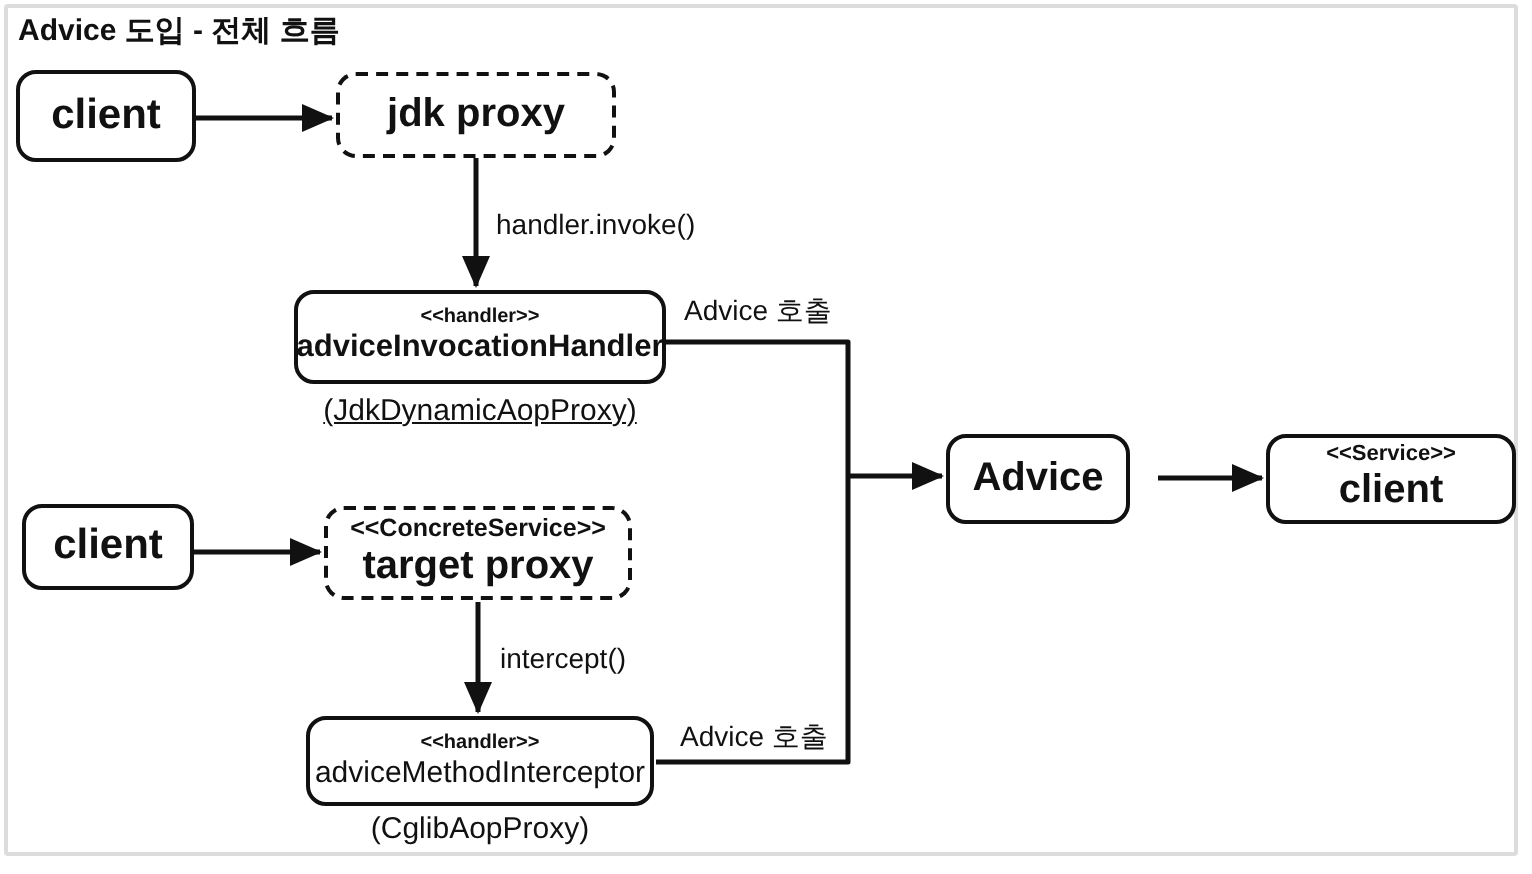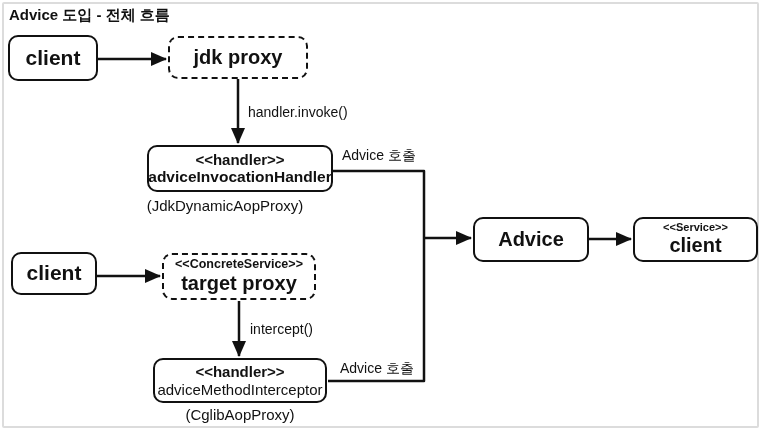--- a/index.html
+++ b/index.html
@@ -34,21 +34,21 @@
     border: 2.5px solid #111111;
     border-radius: 10px;
     display: flex; flex-direction: column;
     align-items: center; justify-content: center;
     text-align: center; line-height: 1.18;
     white-space: nowrap;
   }
   .dashed { border-style: dashed; }
   .stereo-sm { font-size: 11px; font-weight: bold; }
   .stereo-md { font-size: 12.5px; font-weight: bold; }
-  .stereo-lg { font-size: 15px; font-weight: bold; }
+  .stereo-lg { font-size: 10px; font-weight: bold; }
   .label-xl { font-size: 21px; font-weight: bold; }
   .label-lg { font-size: 20px; font-weight: bold; }
   .label-md { font-size: 15.5px; font-weight: bold; }
   .label-sm { font-size: 15px; font-weight: normal; }
   .caption {
     position: absolute;
     font-size: 15px; text-align: center;
     white-space: nowrap;
   }
   .edge-label {
@@ -89,21 +89,21 @@
   <div class="label-lg">jdk proxy</div>
 </div>
 
 <div class="edge-label" style="left:248px; top:104px;">handler.invoke()</div>
 
 <div class="node" style="left:147px; top:145px; width:186px; height:47px;">
   <div class="stereo-lg">&lt;&lt;handler&gt;&gt;</div>
   <div class="label-md">adviceInvocationHandler</div>
 </div>
 
-<div class="caption" style="left:132px; top:197px; width:186px;">(JdkDynamicAopProxy)</div>
+<div class="caption" style="left:147px; top:197px; width:186px;text-decoration:underline;">(JdkDynamicAopProxy)</div>
 
 <div class="edge-label" style="left:342px; top:147px;">Advice 호출</div>
 
 <div class="node" style="left:11px; top:252px; width:86px; height:43px;">
   <div class="label-xl">client</div>
 </div>
 
 <div class="node dashed" style="left:162px; top:253px; width:154px; height:47px;">
   <div class="stereo-md">&lt;&lt;ConcreteService&gt;&gt;</div>
   <div class="label-lg">target proxy</div>
@@ -113,20 +113,20 @@
 
 <div class="node" style="left:153px; top:358px; width:174px; height:45px;">
   <div class="stereo-lg">&lt;&lt;handler&gt;&gt;</div>
   <div class="label-sm">adviceMethodInterceptor</div>
 </div>
 
 <div class="caption" style="left:153px; top:406px; width:174px;">(CglibAopProxy)</div>
 
 <div class="edge-label" style="left:340px; top:360px;">Advice 호출</div>
 
-<div class="node" style="left:473px; top:217px; width:116px; height:45px;">
+<div class="node" style="left:473px; top:217px; width:92px; height:45px;">
   <div class="label-lg">Advice</div>
 </div>
 
 <div class="node" style="left:633px; top:217px; width:125px; height:45px;">
   <div class="stereo-sm">&lt;&lt;Service&gt;&gt;</div>
   <div class="label-lg">client</div>
 </div>
 
 </body></html>

